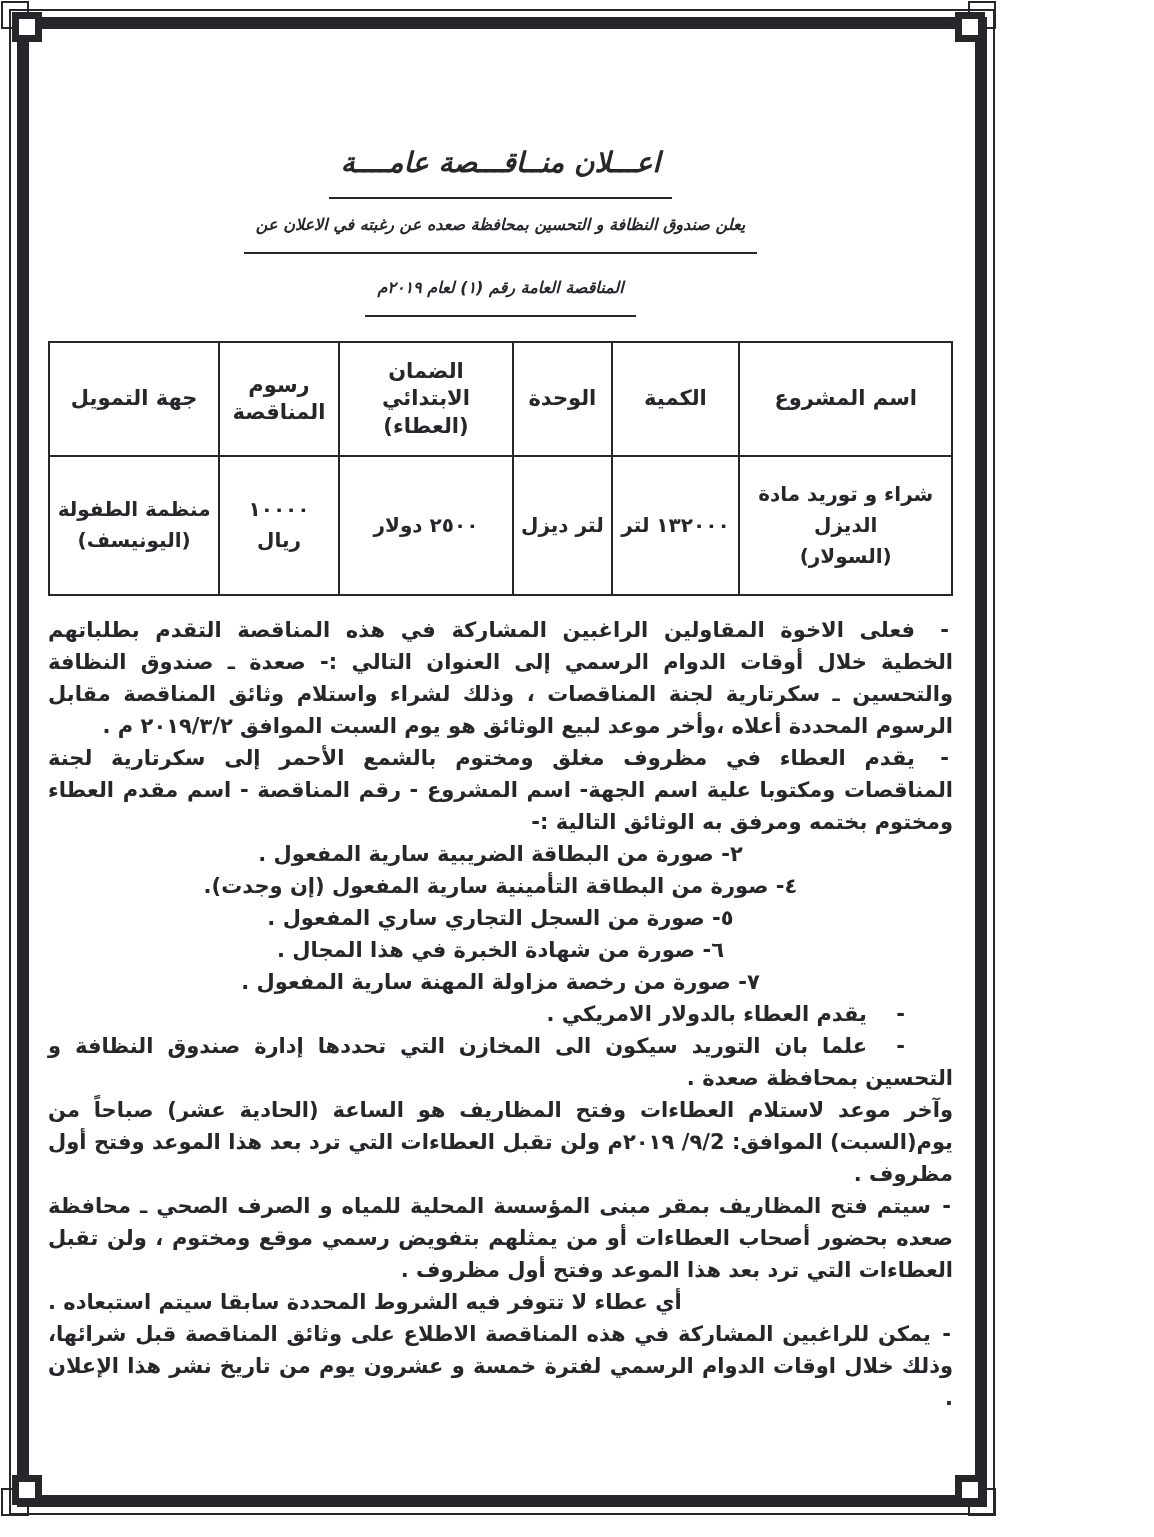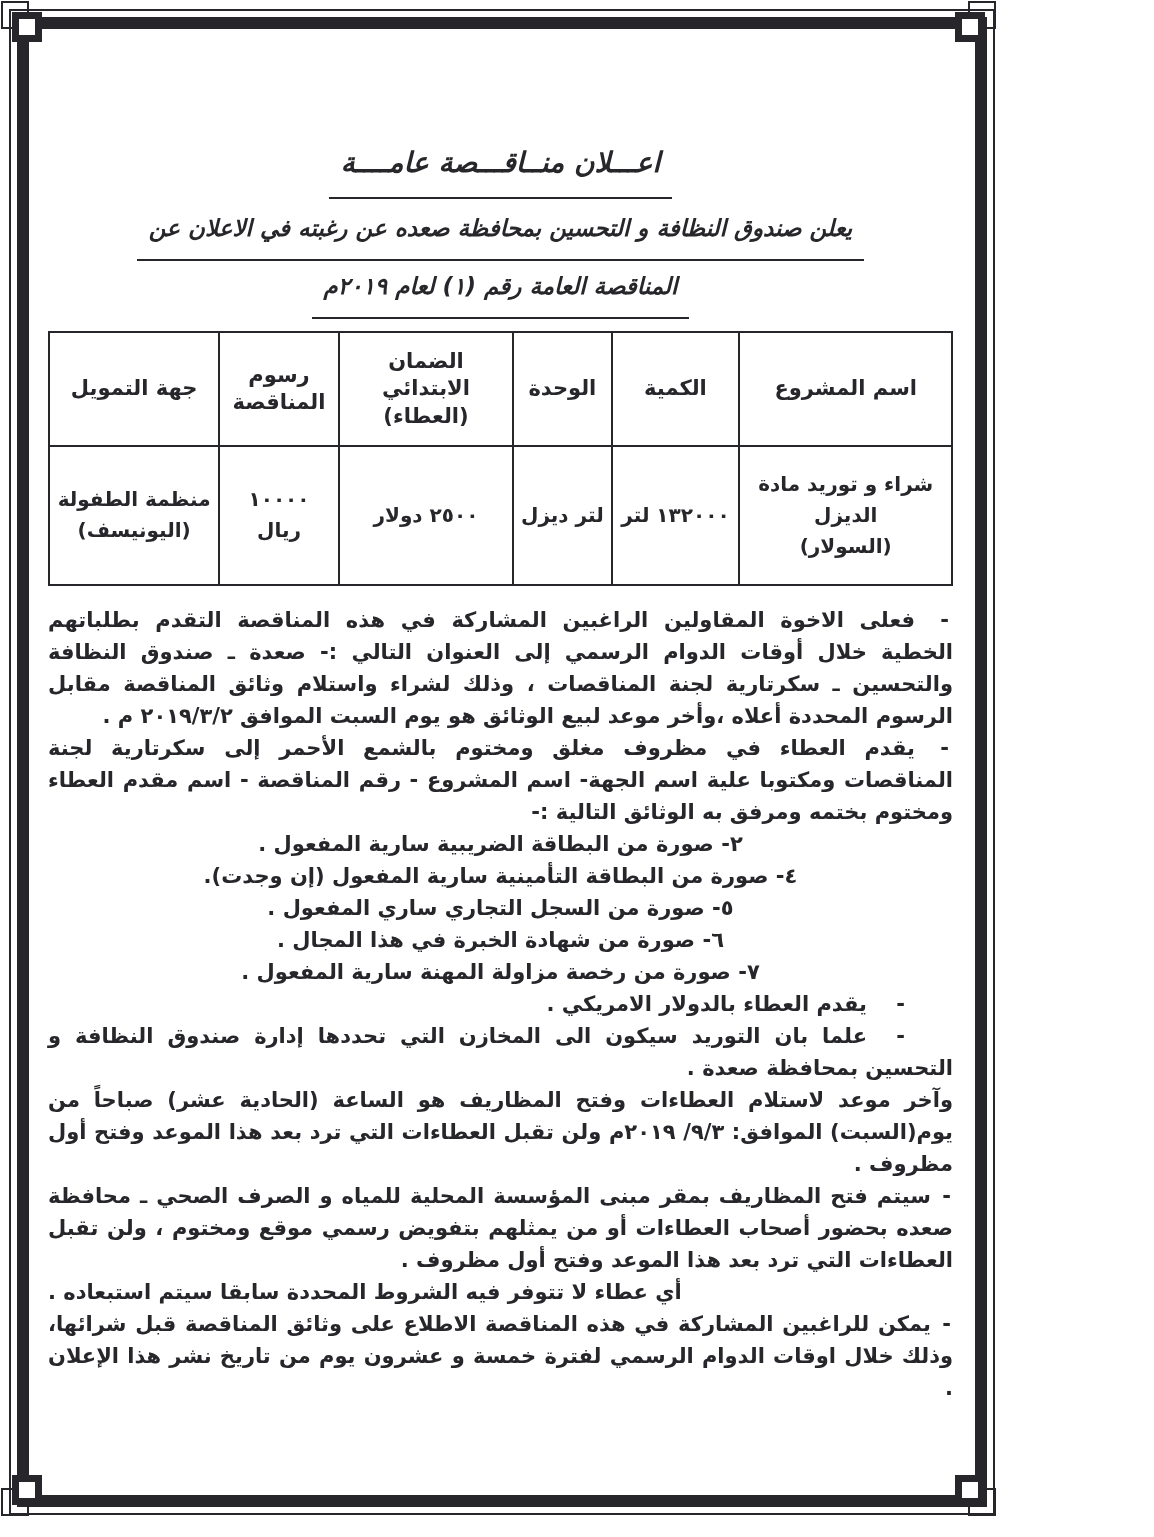--- a/index.html
+++ b/index.html
@@ -34,21 +34,21 @@
   .corner.br{left:949px;top:1469px}.corner.br .sq-b{right:1px;bottom:1px}.corner.br .sq-a{right:12px;bottom:12px}
 
   
   .content{
     position:absolute;left:48px;top:146px;width:905px;
     direction:rtl;font-weight:700;
   }
   .center{text-align:center;}
   .u{display:inline-block;border-bottom:2px solid var(--ink);padding:0 12px 18px 12px;font-style:italic;}
   .title-line{font-size:28px;margin-bottom:16px;}
-  .sub-line{font-size:23px;margin-bottom:12px;}
+  .sub-line{font-size:16px;margin-bottom:24px;}
 
   
   table.tender{
     width:100%;border-collapse:collapse;table-layout:fixed;
     margin-top:10px;direction:rtl;
   }
   table.tender th,table.tender td{
     border:2.5px solid var(--ink);
     text-align:center;vertical-align:middle;
     white-space:pre-line;
@@ -154,21 +154,21 @@
       <div class="dashrow d2">
         <span class="dash">-</span>
         <div class="ptext">يقدم العطاء بالدولار الامريكي .</div>
       </div>
 
       <div class="dashrow d2">
         <span class="dash">-</span>
         <div class="ptext">علما بان التوريد سيكون الى المخازن التي تحددها إدارة صندوق النظافة و التحسين بمحافظة صعدة .</div>
       </div>
 
-      <div class="plain">وآخر موعد لاستلام العطاءات وفتح المظاريف هو الساعة (الحادية عشر) صباحاً من يوم(السبت) الموافق: ٩/٣/ ٢٠١٩م ولن تقبل العطاءات التي ترد بعد هذا الموعد وفتح أول مظروف .</div>
+      <div class="plain">وآخر موعد لاستلام العطاءات وفتح المظاريف هو الساعة (الحادية عشر) صباحاً من يوم(السبت) الموافق: ٩/2/ ٢٠١٩م ولن تقبل العطاءات التي ترد بعد هذا الموعد وفتح أول مظروف .</div>
 
       <div class="dashrow d1">
         <span class="dash">-</span>
         <div class="ptext">سيتم فتح المظاريف بمقر مبنى  المؤسسة المحلية للمياه و الصرف الصحي ـ محافظة صعده  بحضور أصحاب العطاءات أو من يمثلهم بتفويض رسمي موقع ومختوم ، ولن تقبل العطاءات التي ترد بعد هذا الموعد وفتح أول مظروف .</div>
       </div>
 
       <div class="left-line">أي عطاء لا تتوفر فيه الشروط المحددة سابقا سيتم استبعاده .</div>
 
       <div class="dashrow d1">
         <span class="dash">-</span>

